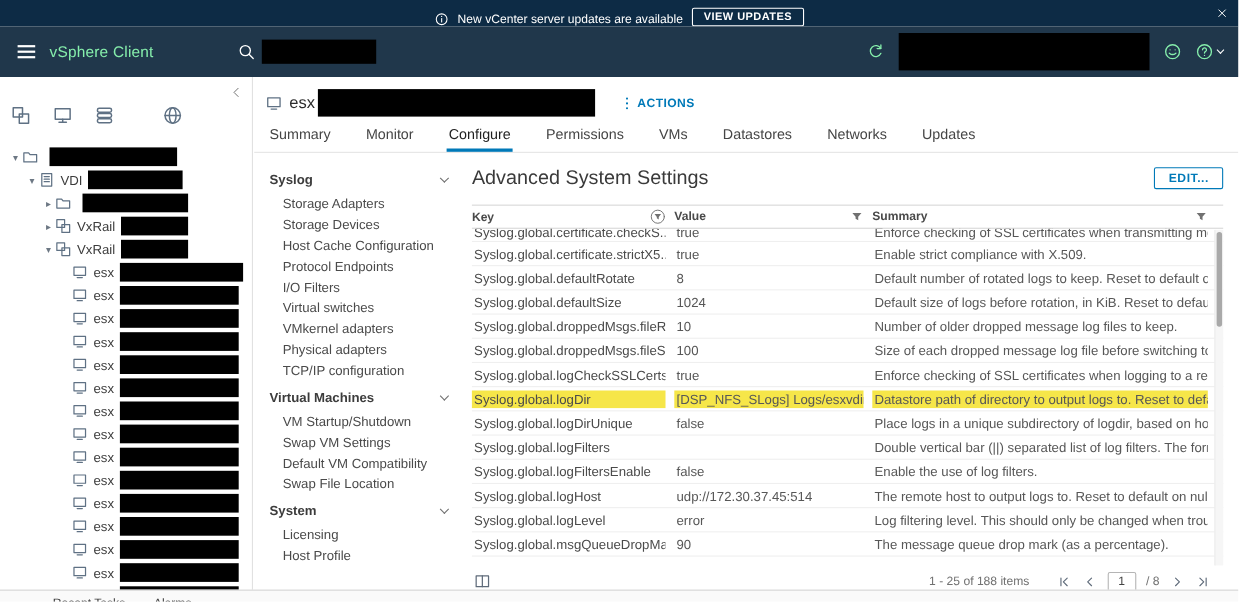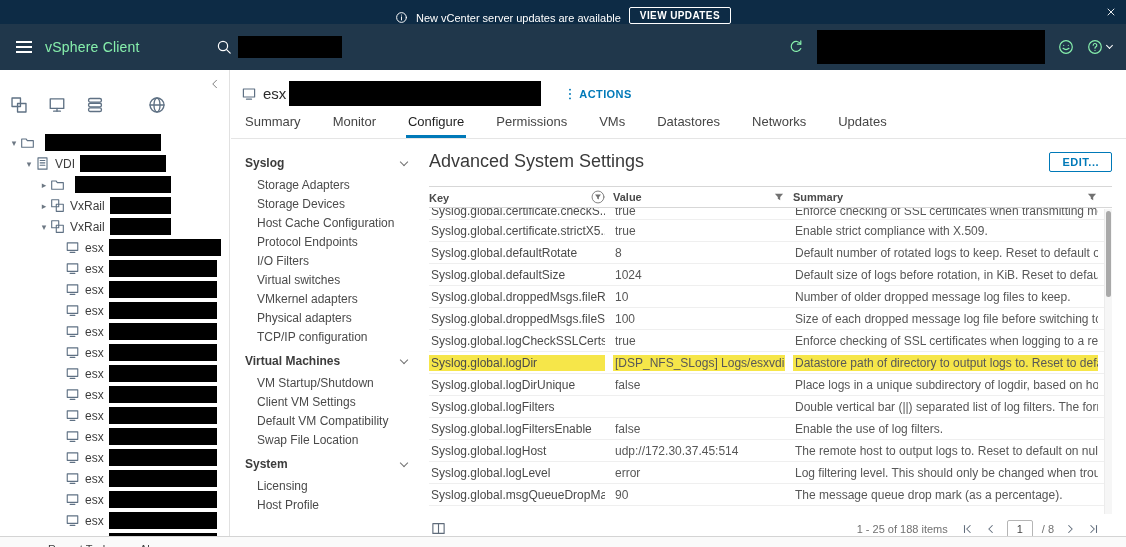--- a/index.html
+++ b/index.html
@@ -95,21 +95,21 @@
   .cval{width:172px;margin-right:8px;flex:none}
   .csum{flex:1;margin-right:14px}
   .grid-row.hl .cell{background:var(--highlight,#f6e649)}
   .grid-row.clip-top{height:12px;align-items:flex-end;overflow:hidden}
   .grid-row.clip-bottom{height:9px;overflow:hidden;border-bottom:none}
   .vscroll{position:absolute;right:0;top:22px;bottom:28px;width:8px;background:#f6f6f6;border-left:1px solid #ececec}
   .vthumb{position:absolute;top:2px;left:1px;width:5px;height:86px;background:#a9a9a9;border-radius:3px}
   .grid-footer{display:flex;align-items:center;justify-content:space-between;height:27px;padding:0 12px 0 2px}
   .grid-footer .icon{color:#5f6b7a}
   .pager{display:flex;align-items:center;gap:9px;font-size:11px;color:#717171}
-  .items-count{margin-right:4px}
+  .items-count{margin-right:16px}
   .pg-dis{color:#c4c4c4}
   .pg-en{color:#6a6a6a}
   .page-input{width:26px;height:18px;border:1px solid #b5b5b5;border-radius:2px;text-align:center;
     font-size:11px;color:#444;font-family:inherit}
 
   
   .bottom-bar{position:absolute;left:0;bottom:-13px;width:100%;height:24px;background:#fafafa;
     border-top:1px solid #d4d4d4;display:flex;align-items:center;gap:26px;padding-left:10px;
     font-size:11px;color:#3c3c3c}
   .bottom-bar .icon{color:#717171}
@@ -530,21 +530,21 @@
             </div>
         </div>
         <div class="nav-section">
           <div class="section-title">
             <span>Virtual Machines</span>
             <span class="chev"></span>
           </div>
           <div>
 
           <div class="nav-item">VM Startup/Shutdown</div>
-              <div class="nav-item">Client VM Settings</div>
+              <div class="nav-item">Swap VM Settings</div>
               <div class="nav-item">Default VM Compatibility</div>
               <div class="nav-item">Swap File Location</div>
             </div>
         </div>
         <div class="nav-section">
           <div class="section-title">
             <span>System</span>
             <span class="chev"></span>
           </div>
           <div>

